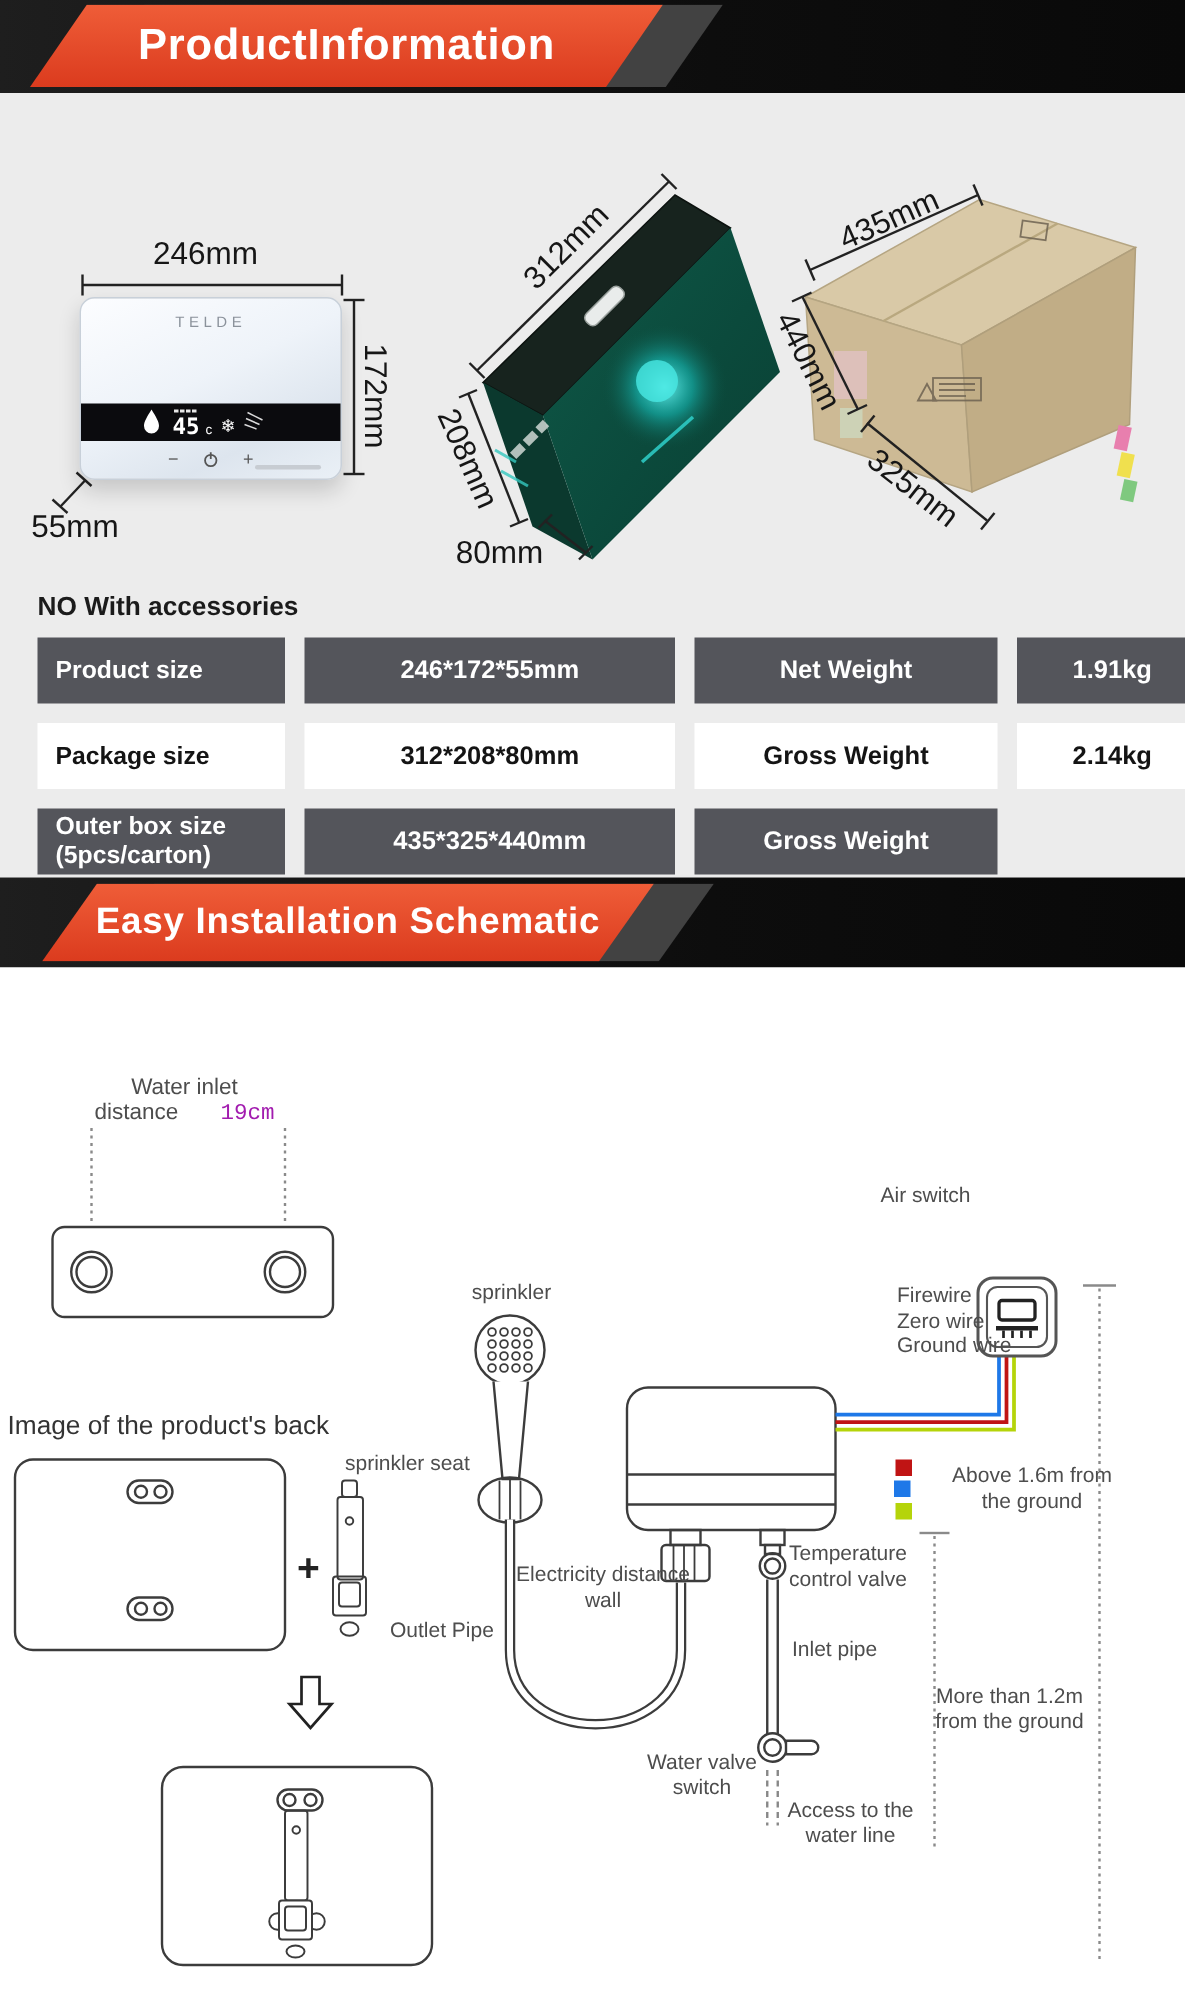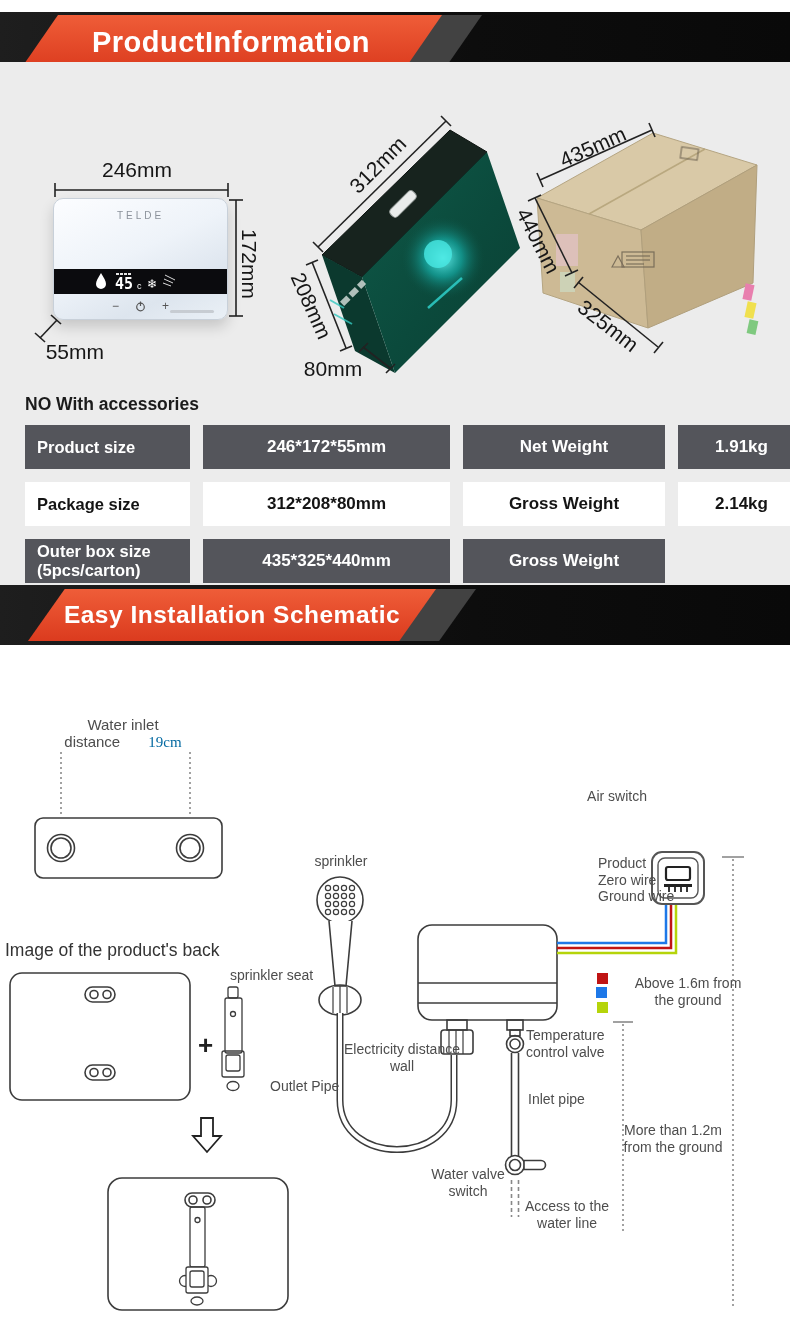--- a/index.html
+++ b/index.html
@@ -41,27 +41,27 @@
   .cell{display:flex;align-items:center;justify-content:center;
         font-weight:bold;font-size:17px;}
   .cl{justify-content:flex-start;padding-left:12px;font-size:16.5px;line-height:19px;}
   .cg{background:#54555b;color:#fff;}
   .cw{background:#ffffff;color:#141414;}
 
   
   .lbl{position:absolute;font-size:14px;line-height:16.5px;color:#4d4d4d;}
   .ctr{text-align:center;}
   .big-lbl{position:absolute;font-size:17.5px;color:#333;}
-  .mono{font-family:Liberation Serif, serif;color:#0369a1;margin-left:24px;}
+  .mono{font-family:Liberation Mono, monospace;color:#a21caf;margin-left:24px;}
   .plus-glyph{position:absolute;font-size:26px;font-weight:bold;color:#222;}
 </style>
 </head>
 <body>
 
-<div class="banner" style="top:12px;height:78px">
+<div class="banner" style="top:0;height:78px">
   <div class="wedge" style="left:58px;top:3px;width:424px;height:55px"></div>
   <div class="ribbon" style="left:20px;top:3px;width:422px;height:55px;font-size:29px">
     <span>ProductInformation</span>
   </div>
 </div>
 
 <div class="info">
 
   <svg class="schem-svg" width="790" height="523" viewBox="0 0 790 523">
     <defs>
@@ -180,21 +180,21 @@
         <circle cx="5.5" cy="6" r="3.8" fill="none" stroke="#555" stroke-width="1.2"></circle>
         <line x1="5.5" y1="0.5" x2="5.5" y2="5" stroke="#555" stroke-width="1.2"></line>
       </svg>
       <span>+</span>
     </div>
     <div class="brandbar"></div>
   </div>
 
   <div class="dim" style="left:82px;top:96px;width:110px">246mm</div>
   <div class="dim" style="left:214px;top:190px;width:70px;transform:rotate(90deg)">172mm</div>
-  <div class="dim" style="left:28px;top:278px;width:76px;text-align:right">55mm</div>
+  <div class="dim" style="left:12px;top:278px;width:76px;text-align:center">55mm</div>
   <div class="dim" style="left:338px;top:91px;width:80px;transform:rotate(-45deg)">312mm</div>
   <div class="dim" style="left:271px;top:232px;width:80px;transform:rotate(66deg)">208mm</div>
   <div class="dim" style="left:295px;top:295px;width:76px">80mm</div>
   <div class="dim" style="left:553px;top:73px;width:80px;transform:rotate(-24deg)">435mm</div>
   <div class="dim" style="left:498px;top:167px;width:80px;transform:rotate(63deg)">440mm</div>
   <div class="dim" style="left:568px;top:252px;width:80px;transform:rotate(38deg)">325mm</div>
 
   <div class="note">NO With accessories</div>
   <div class="spec">
     <div class="cell cl cg">Product size</div>
@@ -351,33 +351,33 @@
 
   <div class="lbl ctr" style="left:48px;top:72px;width:150px;font-size:15px">
     <span>Water inlet</span><br>
     <span>distance</span>
     <span class="mono" style="font-size:15px">19cm</span>
   </div>
 
   <div class="lbl ctr" style="left:557px;top:143px;width:120px">Air switch</div>
 
   <div class="lbl" style="left:598px;top:210px;width:95px">
-    <div>Product</div>
+    <div>Firewire</div>
     <div>Zero wire</div>
     <div>Ground wire</div>
   </div>
 
   <div class="lbl ctr" style="left:632px;top:330px;width:112px">Above 1.6m from the ground</div>
 
   <div class="big-lbl" style="left:5px;top:295px">Image of the product's back</div>
 
   <div class="lbl ctr" style="left:305px;top:208px;width:72px">sprinkler</div>
   <div class="lbl" style="left:230px;top:322px">sprinkler seat</div>
   <div class="plus-glyph" style="left:198px;top:385px">+</div>
-  <div class="lbl" style="left:270px;top:433px">Outlet Pipe</div>
+  <div class="lbl" style="left:260px;top:433px">Outlet Pipe</div>
 
   <div class="lbl ctr" style="left:342px;top:396px;width:120px">Electricity distance wall</div>
   <div class="lbl" style="left:526px;top:382px;width:92px">Temperature control valve</div>
   <div class="lbl" style="left:528px;top:446px">Inlet pipe</div>
   <div class="lbl ctr" style="left:420px;top:521px;width:96px">Water valve switch</div>
   <div class="lbl ctr" style="left:512px;top:553px;width:110px">Access to the water line</div>
   <div class="lbl ctr" style="left:617px;top:477px;width:112px">More than 1.2m from the ground</div>
 </div>
 
 </body></html>

